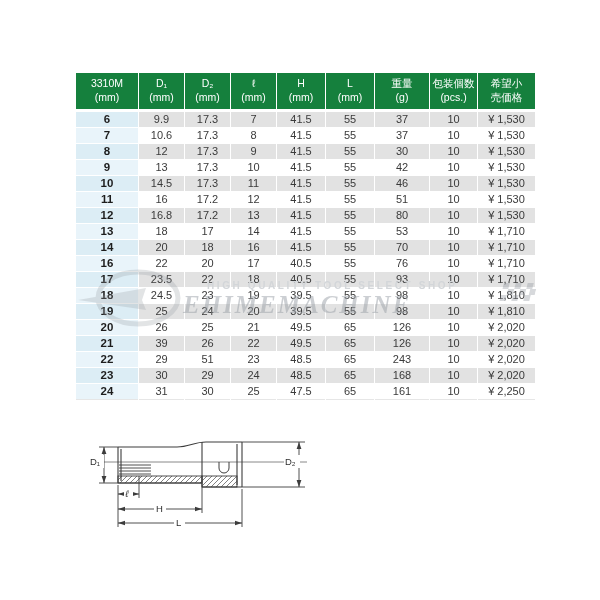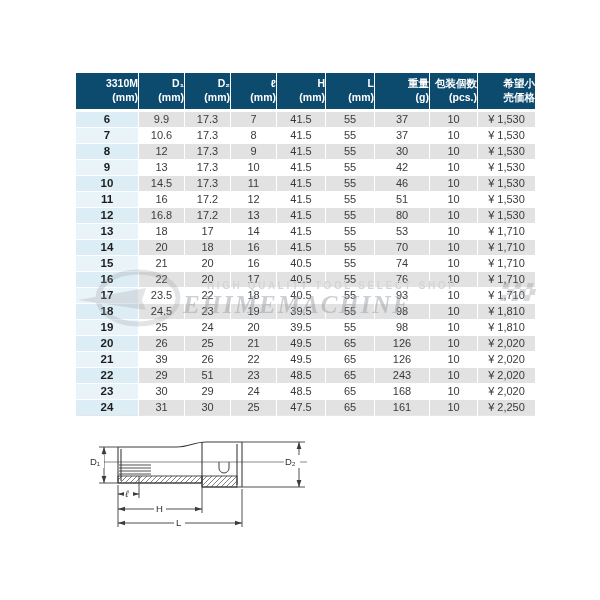--- a/index.html
+++ b/index.html
@@ -8,22 +8,22 @@
     font-family:"Liberation Sans","DejaVu Sans",sans-serif;
     overflow:hidden;
   }
   
   .spec-table{
     position:absolute;left:75px;top:72px;width:461px;
     border-collapse:separate;border-spacing:1px;table-layout:fixed;
     background:#ffffff;
   }
   .spec-table thead th{
-    background:#0c4a6e;color:#ffffff;font-weight:bold;
-    font-size:10.5px;line-height:1.3;text-align:right;
+    background:#15803d;color:#ffffff;font-weight:normal;
+    font-size:10.5px;line-height:1.3;text-align:center;
     padding:4px 0 5px 0;border-bottom:2px solid #ffffff;
   }
   .spec-table thead th .hl{display:block;}
   .spec-table tbody th,
   .spec-table tbody td{
     height:15px;line-height:15px;font-size:11px;text-align:center;
     padding:0;white-space:nowrap;color:#3a3a3a;
   }
   .spec-table tbody th{
     background:#e9f4fa;font-weight:bold;color:#1d1d1d;font-size:11.5px;
@@ -200,31 +200,20 @@
         <td>20</td>
         <td>18</td>
         <td>16</td>
         <td>41.5</td>
         <td>55</td>
         <td>70</td>
         <td>10</td>
         <td>¥ 1,710</td>
       </tr>
       <tr>
-        <th>15</th>
-        <td>21</td>
-        <td>20</td>
-        <td>16</td>
-        <td>40.5</td>
-        <td>55</td>
-        <td>74</td>
-        <td>10</td>
-        <td>¥ 1,710</td>
-      </tr>
-      <tr>
         <th>16</th>
         <td>22</td>
         <td>20</td>
         <td>17</td>
         <td>40.5</td>
         <td>55</td>
         <td>76</td>
         <td>10</td>
         <td>¥ 1,710</td>
       </tr>

